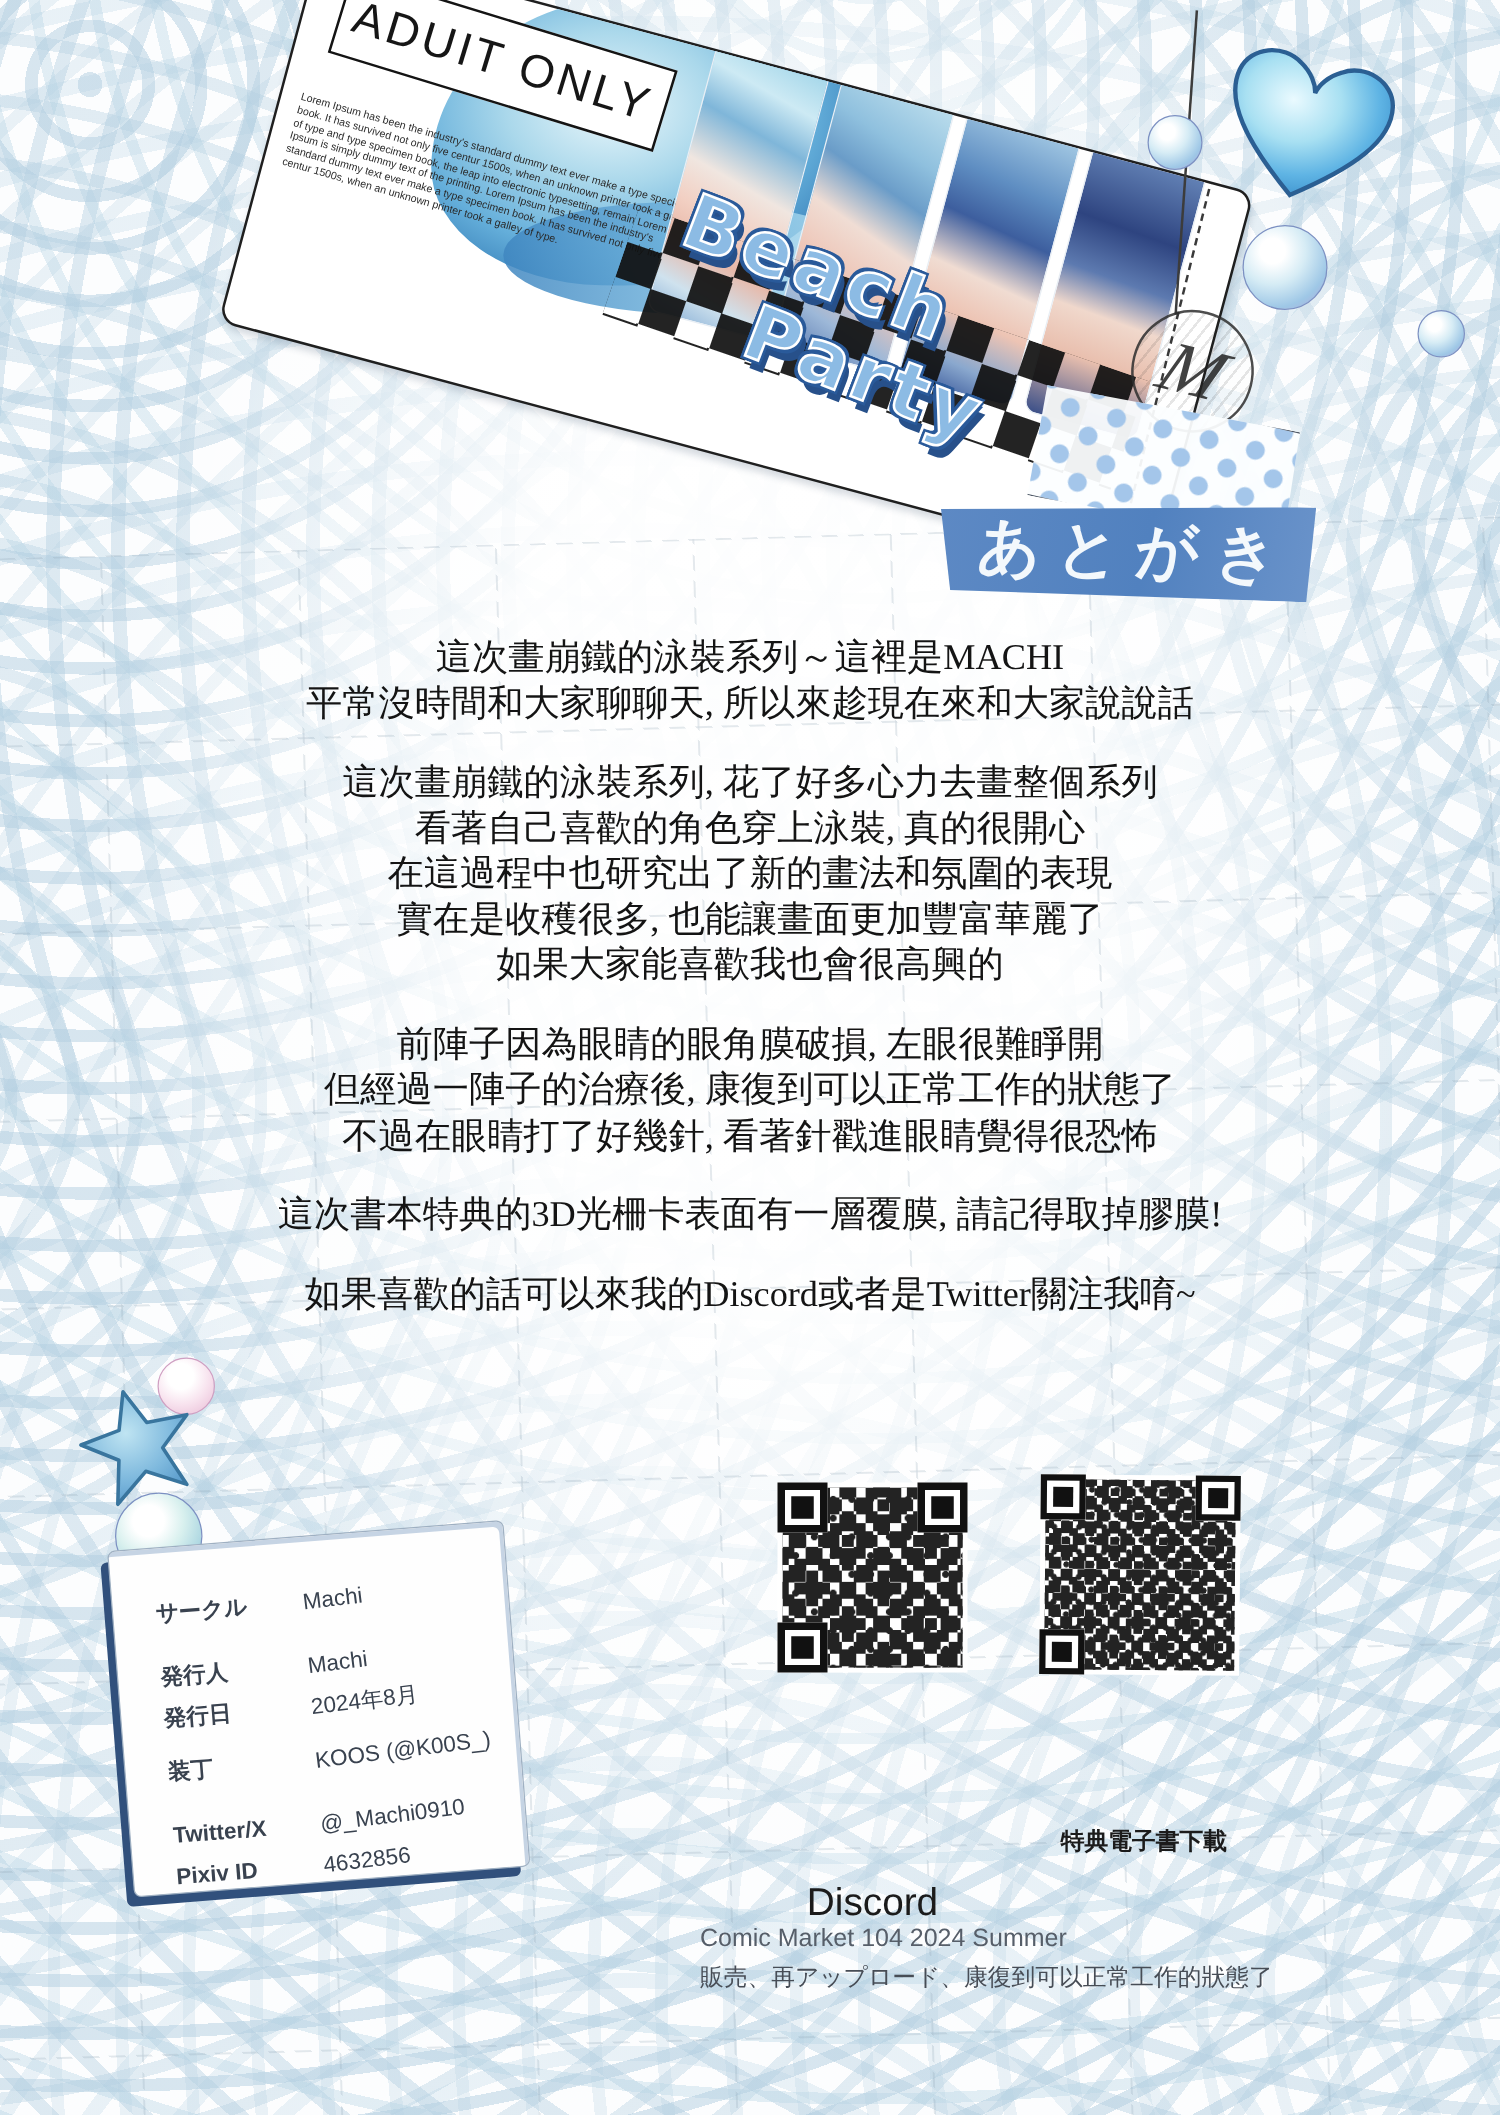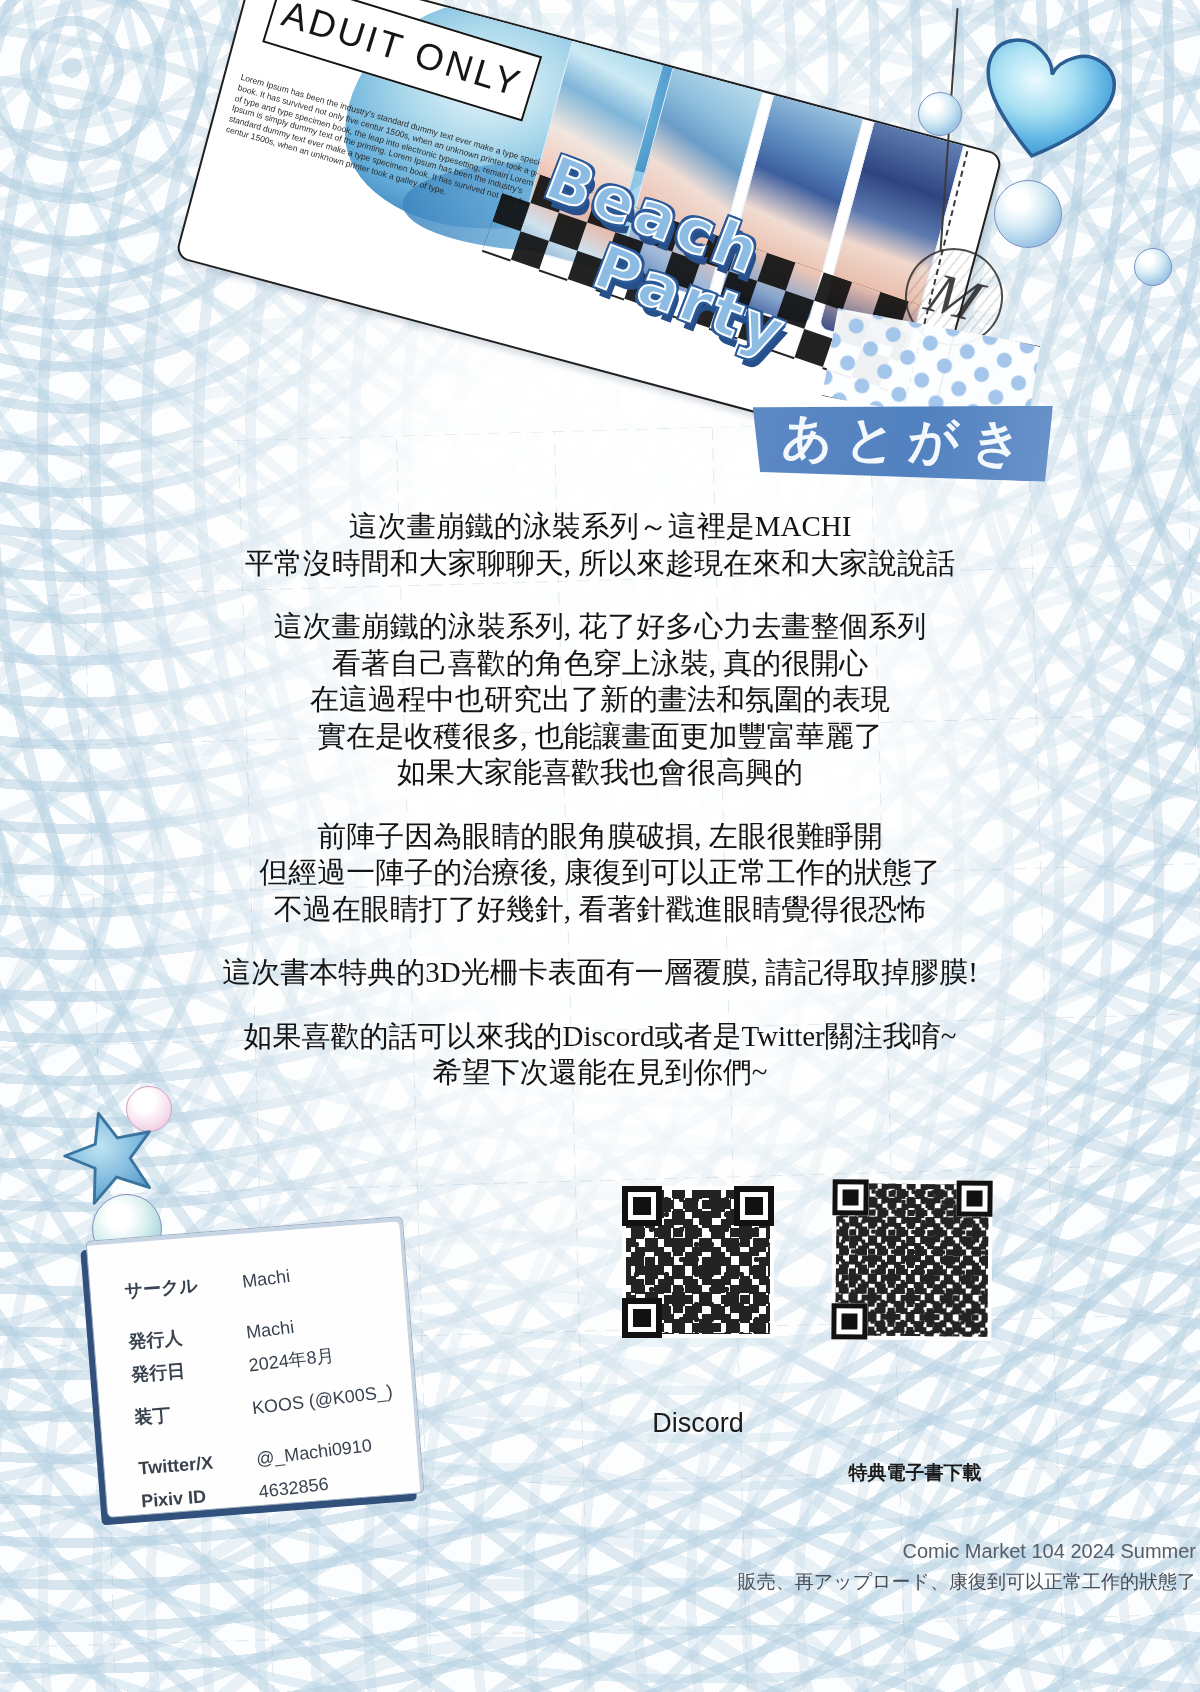--- a/index.html
+++ b/index.html
@@ -141,25 +141,25 @@
       radial-gradient(#131313 2.2px, transparent 2.6px) 2px 3px/10px 10px;}
   .finder{position:absolute;background:#fff;border:6px solid #111;box-sizing:border-box;}
   .finder::after{content:"";position:absolute;inset:5px;background:#111;}
   .qr1{left:622px;top:1186px;width:152px;height:152px;}
   .qr1 .finder{width:40px;height:40px;}
   .qr2{left:832px;top:1180px;width:160px;height:160px;transform:rotate(.5deg);}
   .qr2 .finder{width:36px;height:36px;border-width:5px;}
   .f-tl{left:0;top:0;} .f-tr{right:0;top:0;} .f-bl{left:0;bottom:0;}
 
   .qr-label{position:absolute;text-align:center;color:#1b1b1b;}
-  .lab-discord{left:610px;top:1408px;width:176px;font-size:27px;}
+  .lab-discord{left:610px;top:1504px;width:176px;font-size:31px;}
   .lab-ebook{left:800px;top:1460px;width:230px;font-size:19px;font-weight:bold;}
 
   
-  .footer{position:absolute;left:576px;top:1540px;width:620px;text-align:right;
+  .footer{position:absolute;left:560px;top:1540px;width:620px;text-align:left;
     color:#565e69;}
   .footer .f1{font-size:20px;margin-bottom:6px;}
   .footer .f2{font-size:19px;color:#474d56;}
 </style>
 </head>
 <body>
 
 <div class="page">
 
   <div class="bg-waves"></div>
@@ -222,21 +222,20 @@
     <div class="para">
       <div class="line">前陣子因為眼睛的眼角膜破損, 左眼很難睜開</div>
       <div class="line">但經過一陣子的治療後, 康復到可以正常工作的狀態了</div>
       <div class="line">不過在眼睛打了好幾針, 看著針戳進眼睛覺得很恐怖</div>
     </div>
     <div class="para">
       <div class="line">這次書本特典的3D光柵卡表面有一層覆膜, 請記得取掉膠膜!</div>
     </div>
     <div class="para">
       <div class="line">如果喜歡的話可以來我的Discord或者是Twitter關注我唷~</div>
-      <div class="line">希望下次還能在見到你們~</div>
     </div>
   </div>
 
   <div class="pearl"></div>
   <svg class="star" viewBox="0 0 100 96">
     <defs>
       <radialGradient id="sg" cx="42%" cy="38%" r="80%">
         <stop offset="0%" stop-color="#bfe4f2"></stop>
           <stop offset="55%" stop-color="#7db8dd"></stop>
         <stop offset="100%" stop-color="#4a8ec4"></stop>

